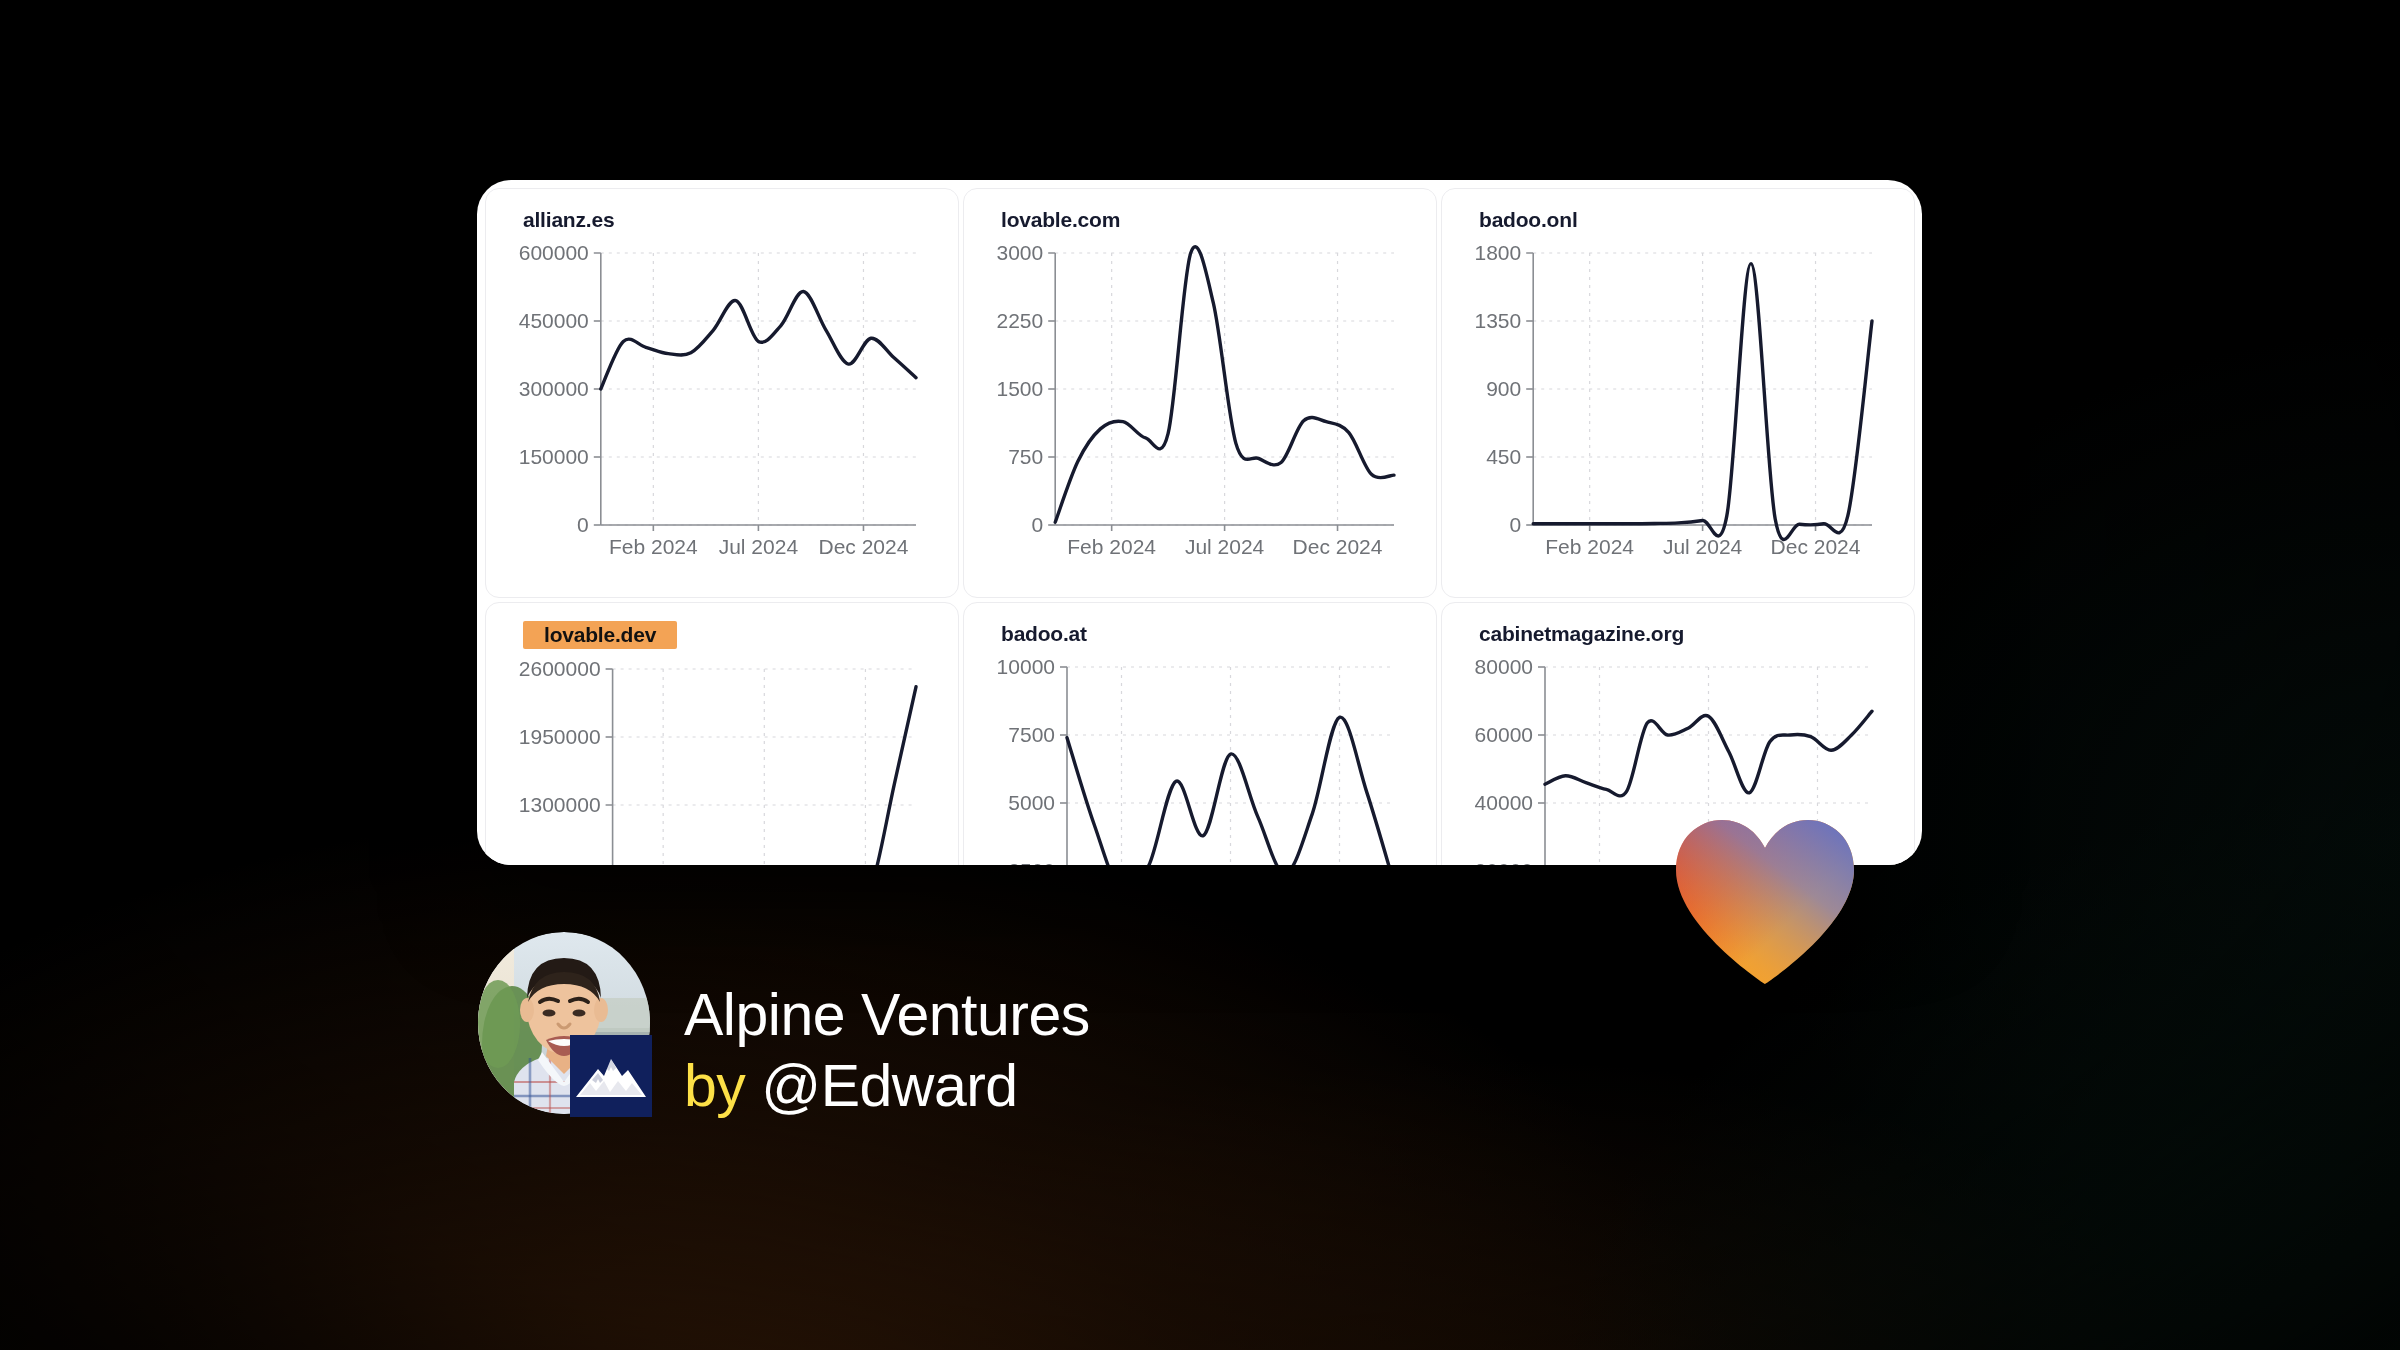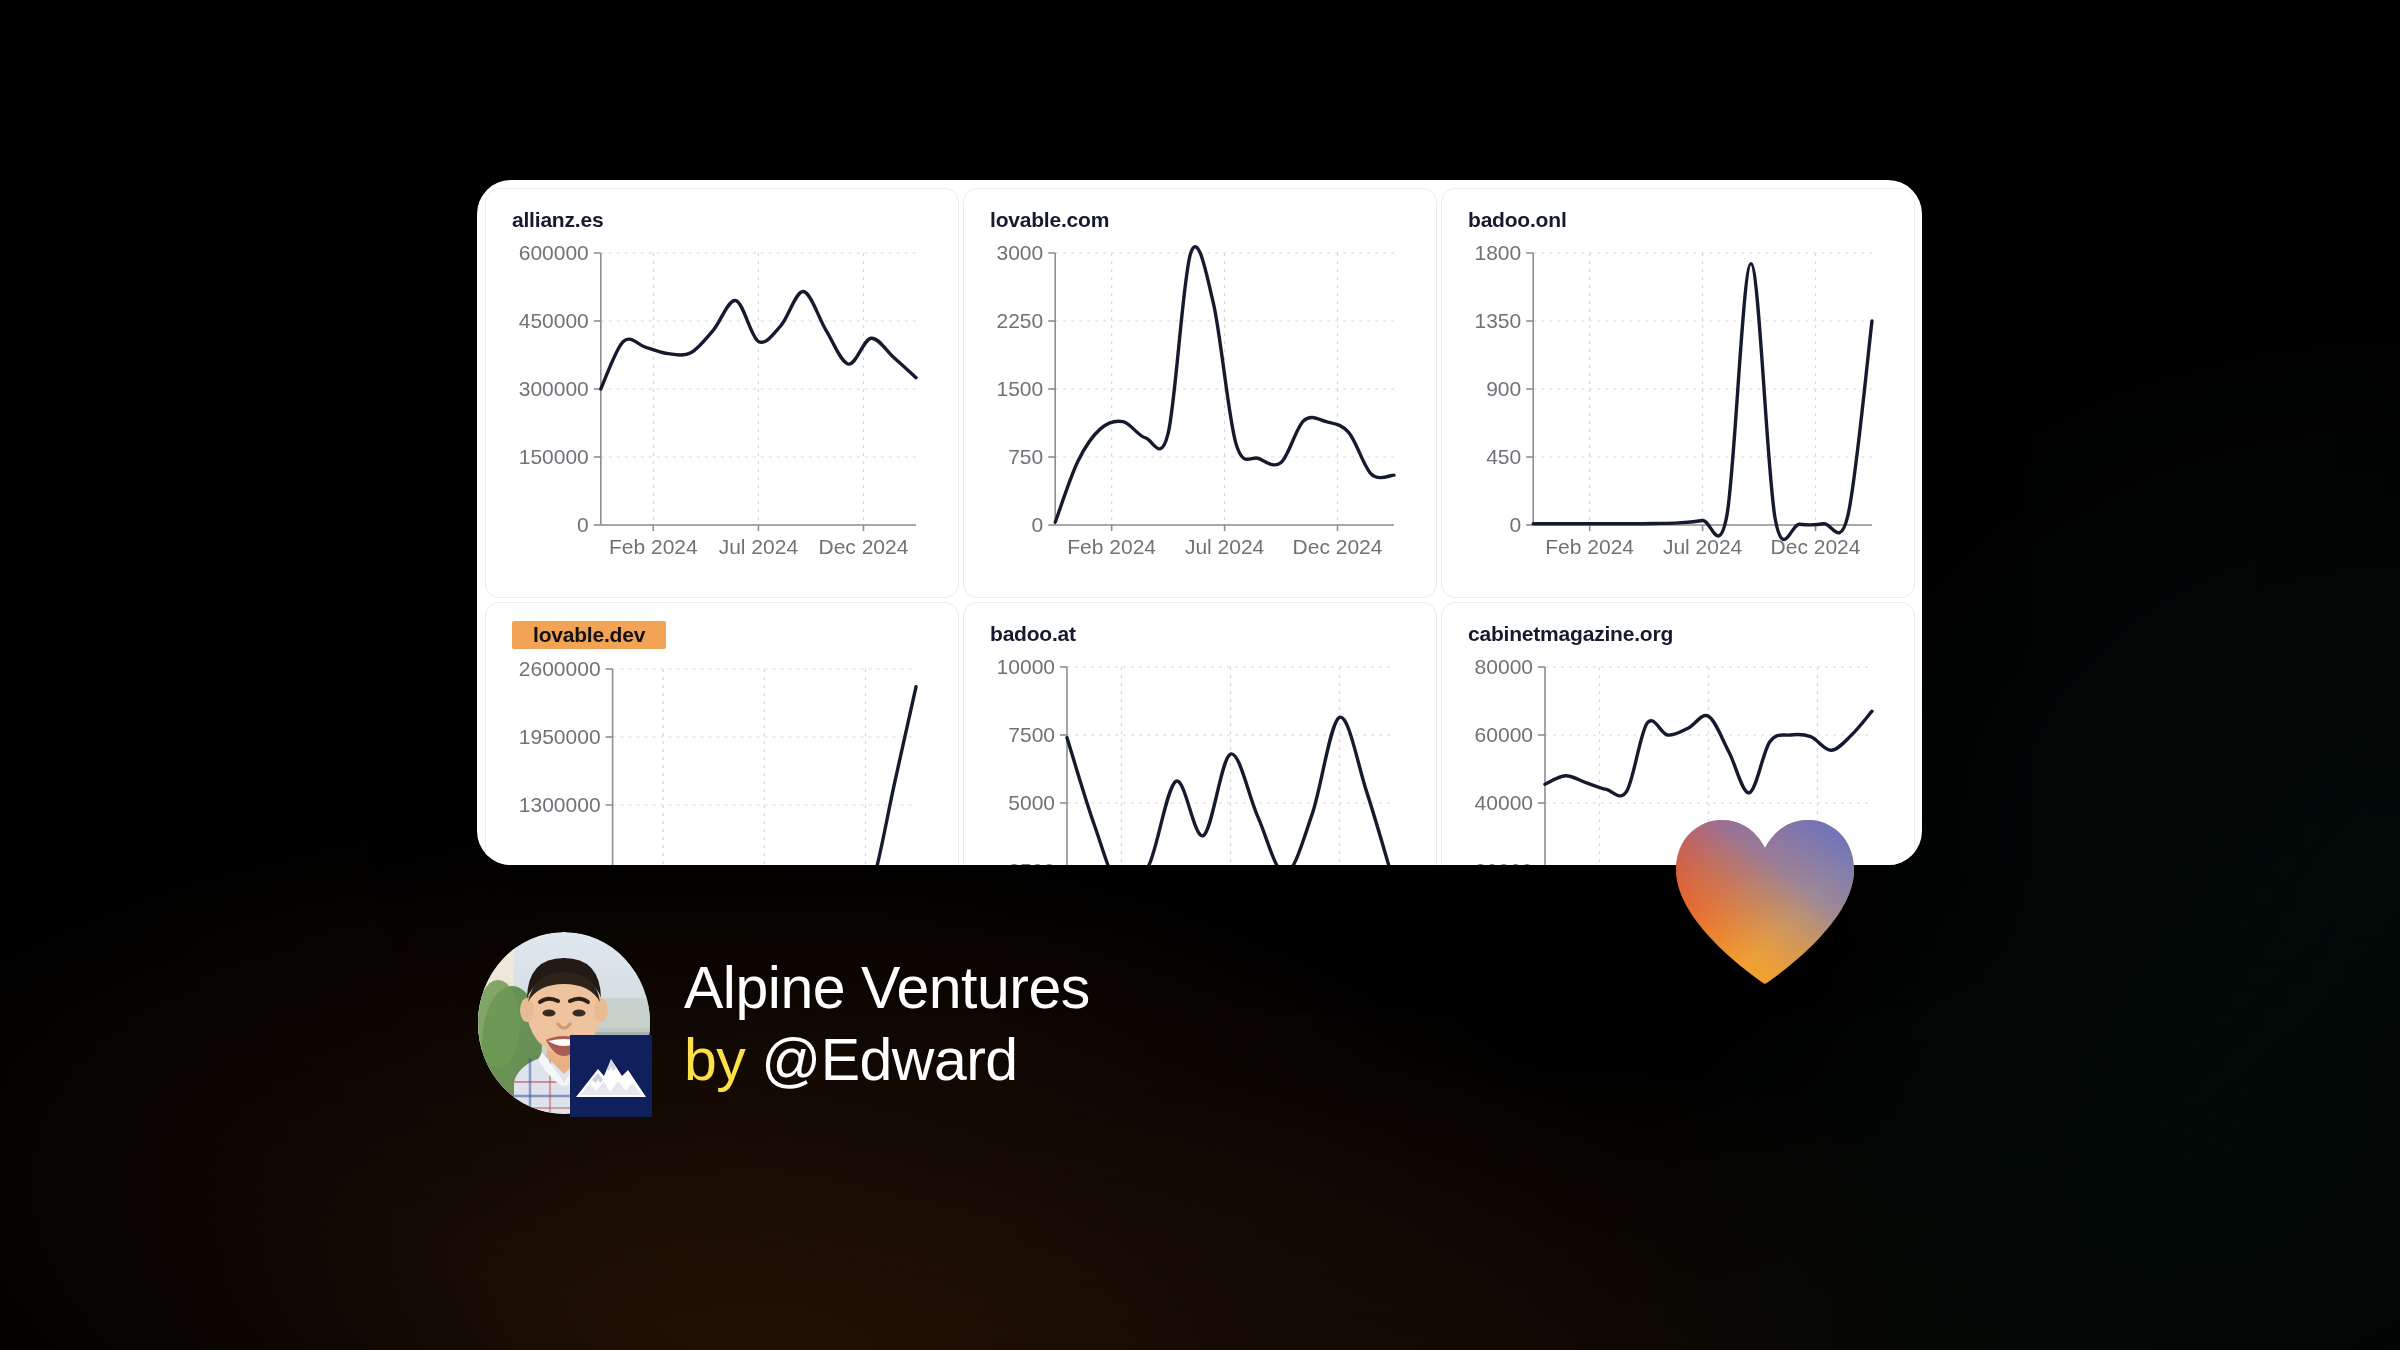--- a/index.html
+++ b/index.html
@@ -59,21 +59,21 @@
     border-radius:14px;
     margin:2px;
     padding:16px 14px 10px 14px;
     height:410px;
   }
   .chart-title {
     font-size:21px;
     font-weight:bold;
     color:#161a2e;
     letter-spacing:-0.2px;
-    margin:2px 0 0 12px;
+    margin:2px 0 0 23px;
     display:inline-block;
     line-height:1.25;
   }
   .chart-title.highlight {
     background:#f3a355;
     color:#111111;
     padding:1px 21px;
     border-radius:2px;
   }
   .chart-svg-wrap { margin-top:8px; }
@@ -93,21 +93,21 @@
     left:1672px; top:818px;
     width:186px; height:166px;
     z-index:40;
   }
 
   
   #footer-identity {
     position:absolute;
     left:470px; top:930px;
     display:flex;
-    align-items:center;
+    align-items:flex-end;
     gap:36px;
     z-index:30;
   }
   #avatar-stack { position:relative; width:178px; height:188px; }
   #avatar {
     position:absolute; left:8px; top:2px;
     width:172px; height:182px;
     border-radius:50%;
     overflow:hidden;
   }

